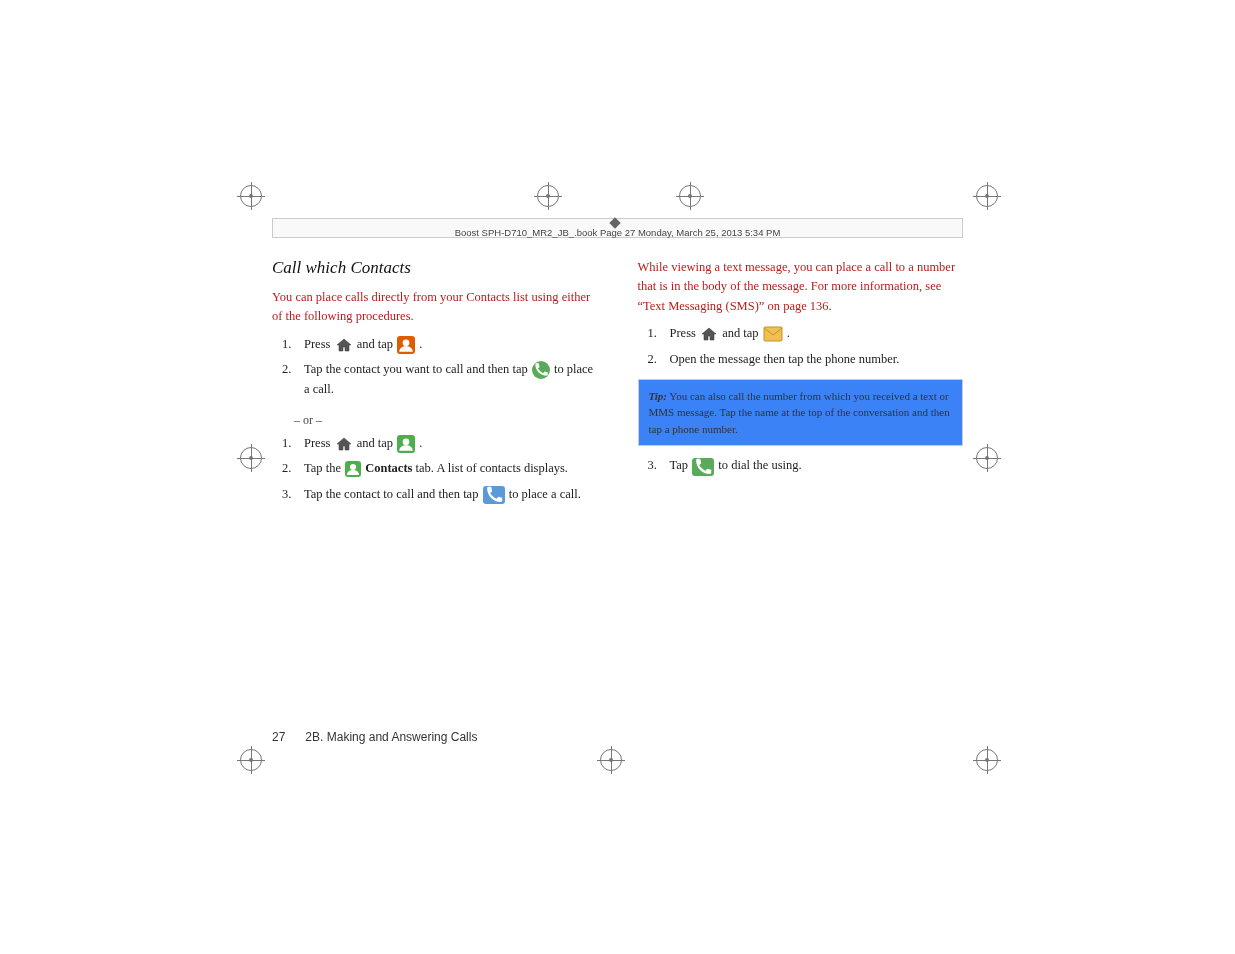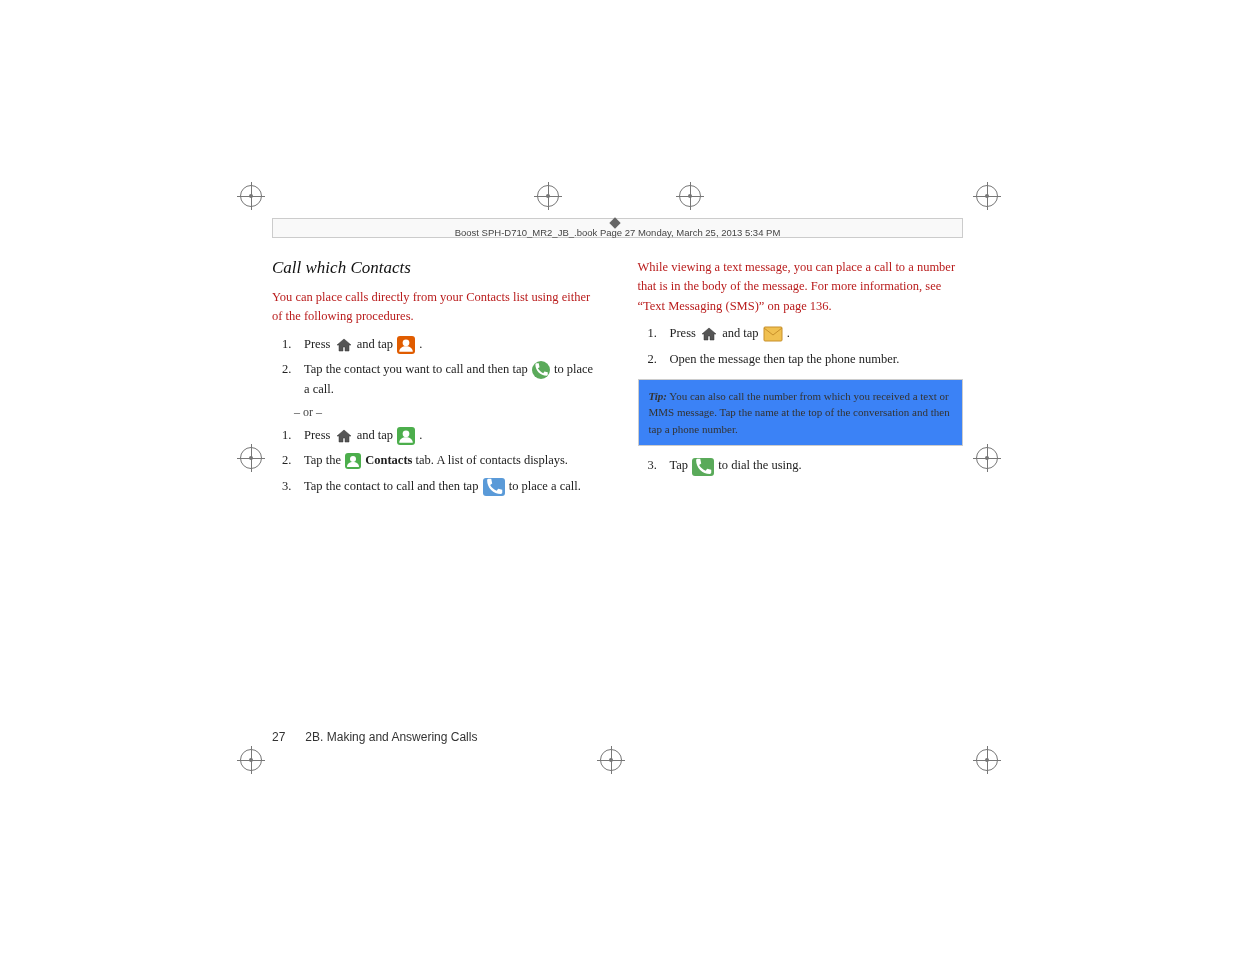--- a/index.html
+++ b/index.html
@@ -92,21 +92,21 @@
       font-size: 12.5px;
     }
     .step-content {
       flex: 1;
     }
 
     
     .or-divider {
       font-size: 12px;
       color: #444;
-      margin: 6px 0 6px 22px;
+      margin: 14px 0 6px 22px;
     }
 
     
     .icon-home {
       display: inline-flex;
       align-items: center;
       justify-content: center;
       width: 18px;
       height: 18px;
       vertical-align: middle;

